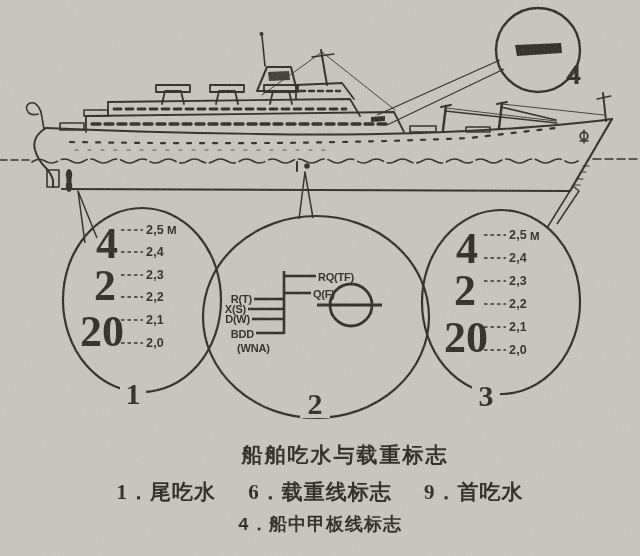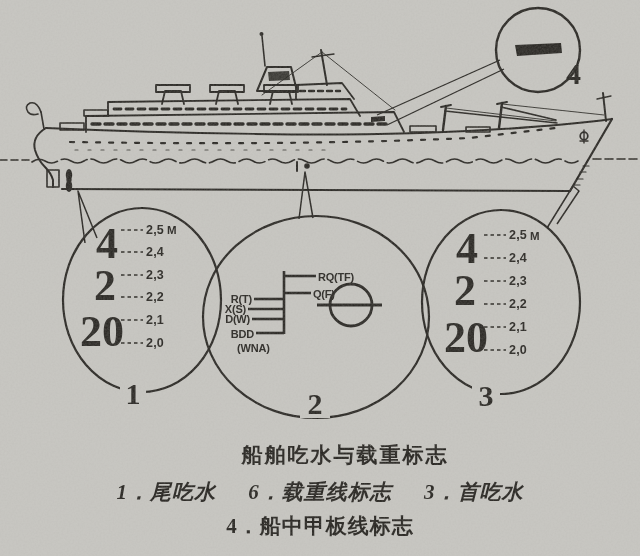--- a/index.html
+++ b/index.html
@@ -15,22 +15,22 @@
   .tickval{font-family:"Liberation Sans","DejaVu Sans",sans-serif;font-weight:bold;font-size:12.5px;letter-spacing:.2px;}
   .tickunit{font-family:"Liberation Sans","DejaVu Sans",sans-serif;font-weight:bold;font-size:11.5px;}
   .lllabel{font-family:"Liberation Sans","DejaVu Sans",sans-serif;font-weight:bold;font-size:11px;letter-spacing:-.2px;}
   .circlabel{font-family:"Liberation Serif","DejaVu Serif",serif;font-weight:bold;font-size:30px;}
   .caption{
     position:absolute;left:0;top:441px;width:640px;text-align:center;
     color:#201e1a;font-weight:bold;
   }
   .cap-title{font-size:21px;letter-spacing:2px;transform:translateX(25px);}
   .cap-row1{margin-top:9px;font-size:21px;letter-spacing:1px;}
-  .cap-row1 span{margin:10px 13px;font-style:italic;}
-  .cap-row2{margin-top:6px;font-size:21px;letter-spacing:1px;}
+  .cap-row1 span{margin:10px 13px;}
+  .cap-row2{margin-top:6px;font-size:18px;letter-spacing:1px;font-family:Liberation Mono, monospace;}
 </style>
 </head>
 <body>
 
 <div class="page">
 
   <svg class="art" width="640" height="556" viewBox="0 0 640 556">
 
     <g stroke="#24221e" fill="none" stroke-width="1.6" stroke-linecap="round" stroke-linejoin="round">
 
@@ -205,21 +205,21 @@
       <rect x="472" y="382" width="28" height="27" fill="#c9c8c3"></rect>
       <text class="circlabel" text-anchor="middle" x="486" y="406">3</text>
     </g>
   </svg>
 
   <div class="caption">
     <div class="cap-title">船舶吃水与载重标志</div>
     <div class="cap-row1">
       <span>1．尾吃水</span>
       <span>6．载重线标志</span>
-      <span>3．首吃水</span>
+      <span>9．首吃水</span>
     </div>
     <div class="cap-row2">4．船中甲板线标志</div>
   </div>
 
   <svg class="grain" width="640" height="556">
     <filter id="grain">
       <feTurbulence type="fractalNoise" baseFrequency="0.55" numOctaves="2" stitchTiles="stitch"></feTurbulence>
       <feColorMatrix type="matrix" values="0 0 0 0 0.46  0 0 0 0 0.45  0 0 0 0 0.43  0 0 0 0.55 0"></feColorMatrix>
     </filter>
     <rect width="640" height="556" filter="url(#grain)"></rect>

